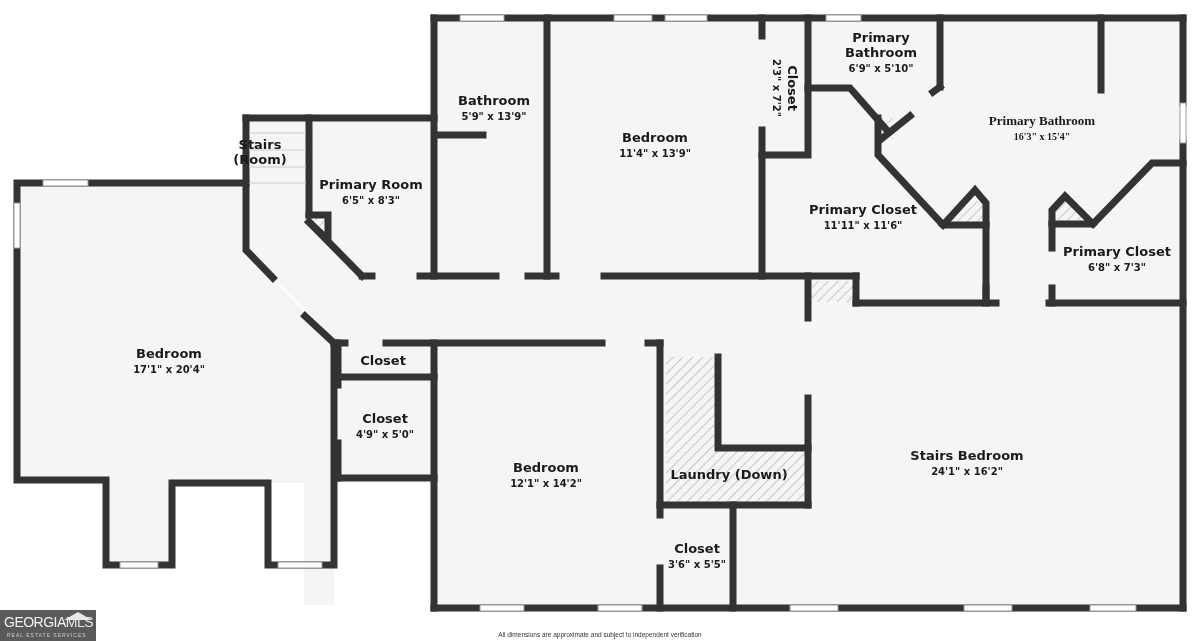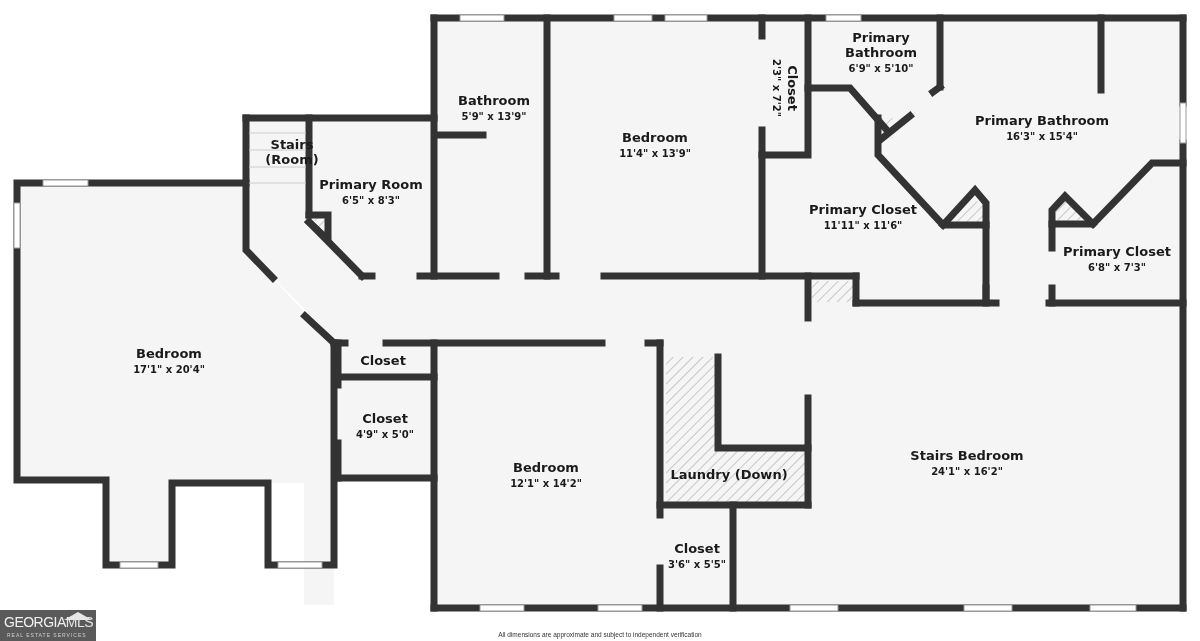--- a/index.html
+++ b/index.html
@@ -135,21 +135,21 @@
     <rect class="win-frame" x="964" y="605" width="48" height="6"></rect>
     <rect class="win-frame" x="1090" y="605" width="46" height="6"></rect>
   </g>
 </svg>
 
 <div class="label" style="left:169px; top:361px;">
   <span class="room-name">Bedroom</span>
   <span class="room-dim">17'1" x 20'4"</span>
 </div>
 
-<div class="label" style="left:292px; top:153px;">
+<div class="label" style="left:260px; top:153px;">
   <span class="room-name">Stairs</span>
   <span class="room-name">(Room)</span>
 </div>
 
 <div class="label" style="left:371px; top:192px;">
   <span class="room-name">Primary Room</span>
   <span class="room-dim">6'5" x 8'3"</span>
 </div>
 
 <div class="label" style="left:494px; top:108px;">
@@ -166,21 +166,21 @@
   <span class="room-name">Closet</span>
   <span class="room-dim">2'3" x 7'2"</span>
 </div>
 
 <div class="label" style="left:881px; top:53px;">
   <span class="room-name">Primary</span>
   <span class="room-name">Bathroom</span>
   <span class="room-dim">6'9" x 5'10"</span>
 </div>
 
-<div class="label" style="left:1042px; top:128px;">
+<div class="label" style="left:1042px; top:128px;font-family:Liberation Serif, serif;">
   <span class="room-name">Primary Bathroom</span>
   <span class="room-dim">16'3" x 15'4"</span>
 </div>
 
 <div class="label" style="left:863px; top:217px;">
   <span class="room-name">Primary Closet</span>
   <span class="room-dim">11'11" x 11'6"</span>
 </div>
 
 <div class="label" style="left:1117px; top:259px;">

